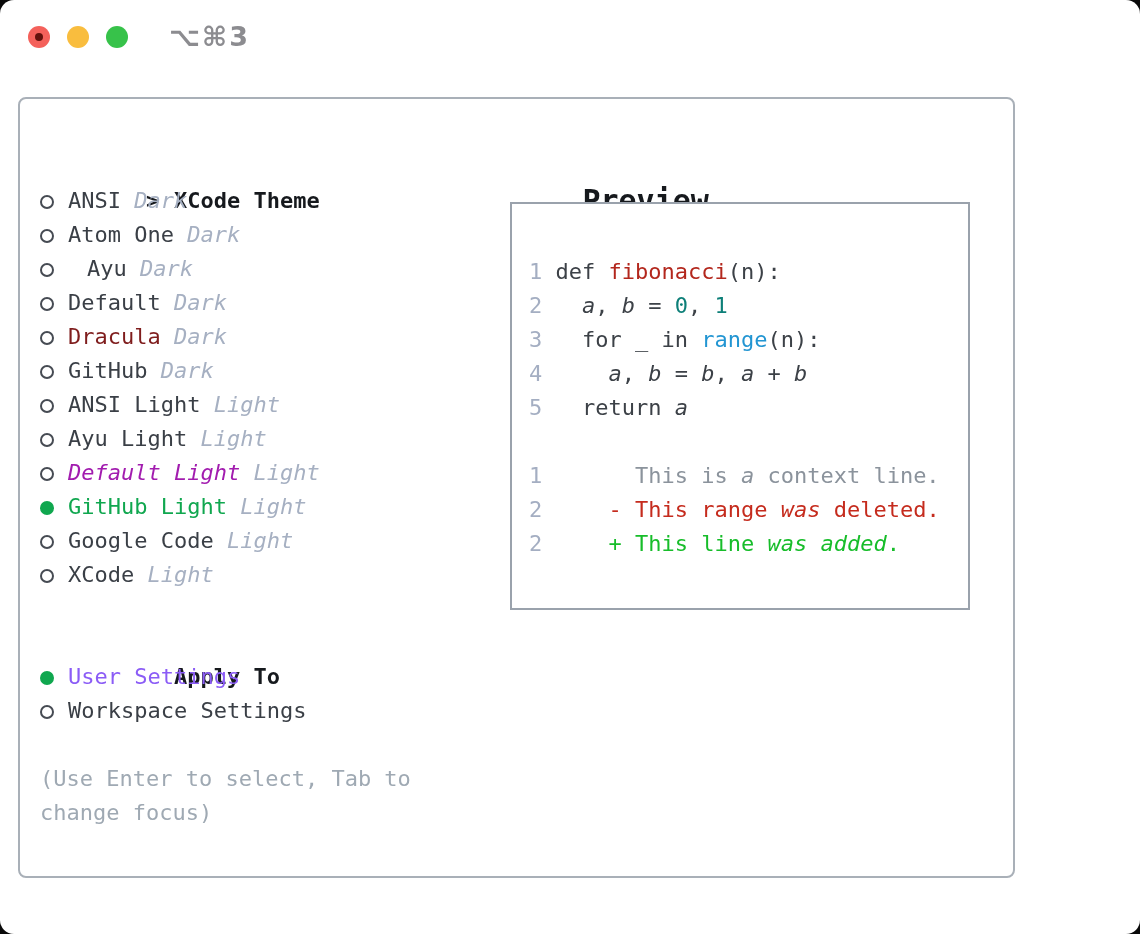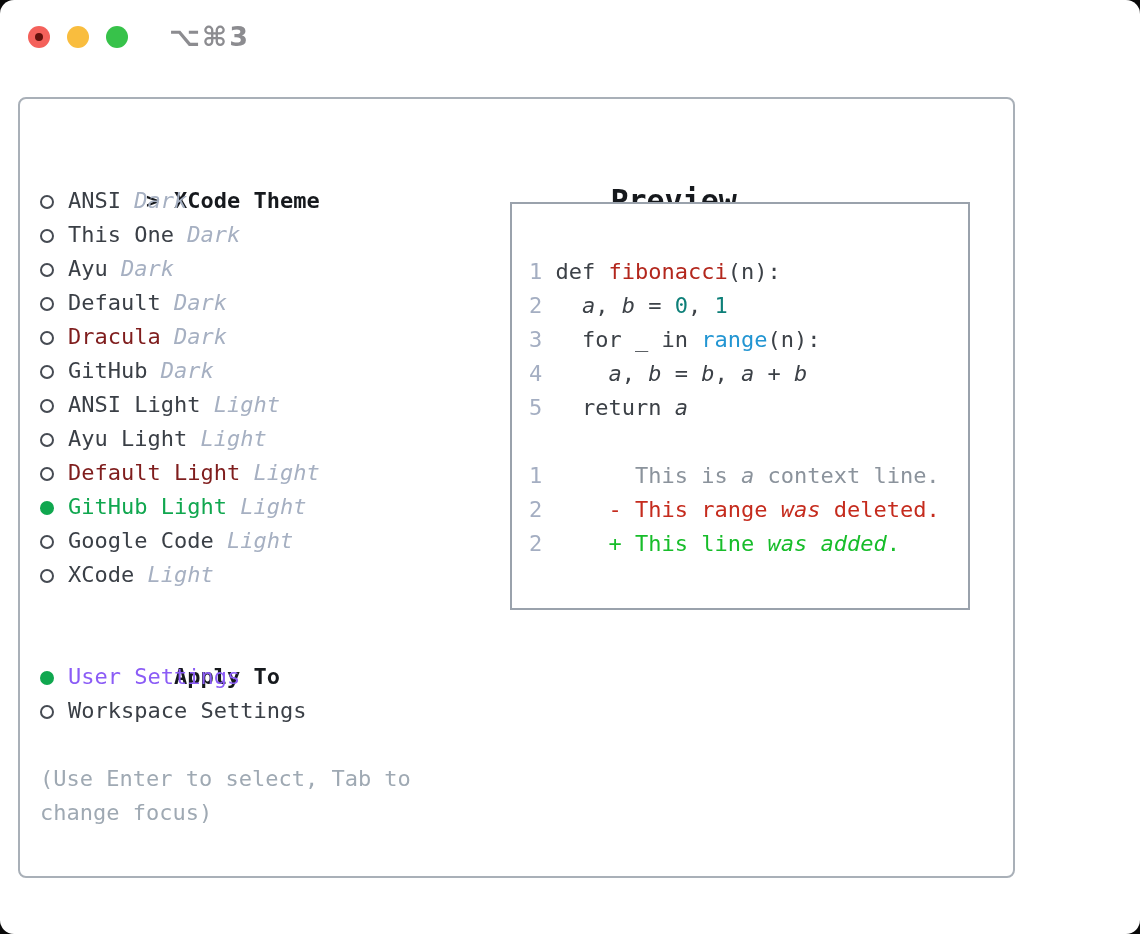--- a/index.html
+++ b/index.html
@@ -24,21 +24,21 @@
   .line{height:34px;line-height:34px;white-space:pre;}
   .cell{display:inline-block;width:28px;}
   .hdr{font-weight:bold;}
   .radio{
     display:inline-block;width:14px;height:14px;border-radius:50%;
     border:2px solid #464b53;box-sizing:border-box;vertical-align:-1px;
   }
   .variant{font-style:italic;}
   .footer div{height:34px;line-height:34px;font-size:22px;white-space:pre;}
   
-  .preview-label{position:absolute;left:482px;top:51px;font-size:30px;}
+  .preview-label{position:absolute;left:454px;top:51px;font-size:30px;}
   .preview-box{
     position:absolute;left:490px;top:103px;width:460px;height:408px;
     border:2px solid #9aa2ac;box-sizing:border-box;background:#fff;
     padding:51px 0 0 17px;overflow:hidden;
   }
   .pline{height:34px;line-height:34px;white-space:pre;font-size:22px;}
 </style>
 </head>
 <body>
 
@@ -55,28 +55,28 @@
 
   <div class="panel" style="border-color: rgb(169, 176, 184);">
 
     <div class="left">
       <div class="line">
         <span class="cell hdr" style="color: rgb(22, 25, 29);">&gt;</span><span class="hdr" style="color: rgb(22, 25, 29);">XCode Theme</span>
       </div>
 
       <div id="theme-list">
           <div class="line"><span class="cell"><span class="radio" style="border-color: rgb(70, 75, 83);"></span></span><span style="color: rgb(58, 63, 70);">ANSI</span><span class="variant" style="color: rgb(166, 176, 194);"> Dark</span></div>
-          <div class="line"><span class="cell"><span class="radio" style="border-color: rgb(70, 75, 83);"></span></span><span style="color: rgb(58, 63, 70);">This One</span><span class="variant" style="color: rgb(166, 176, 194);"> Dark</span></div>
-          <div class="line"><span class="cell"><span class="radio" style="border-color: rgb(70, 75, 83);"></span></span><span style="color: rgb(58, 63, 70);">Ayu</span><span class="variant" style="color: rgb(166, 176, 194);"> Dark</span></div>
+          <div class="line"><span class="cell"><span class="radio" style="border-color: rgb(70, 75, 83);"></span></span><span style="color: rgb(58, 63, 70);">Atom One</span><span class="variant" style="color: rgb(166, 176, 194);"> Dark</span></div>
+          <div class="line"><span class="cell"><span class="radio" style="border-color: rgb(70, 75, 83);"></span></span><span style="color: rgb(58, 63, 70); margin-left: 19px;">Ayu</span><span class="variant" style="color: rgb(166, 176, 194);"> Dark</span></div>
           <div class="line"><span class="cell"><span class="radio" style="border-color: rgb(70, 75, 83);"></span></span><span style="color: rgb(58, 63, 70);">Default</span><span class="variant" style="color: rgb(166, 176, 194);"> Dark</span></div>
           <div class="line"><span class="cell"><span class="radio" style="border-color: rgb(70, 75, 83);"></span></span><span style="color: #7f1d1d;">Dracula</span><span class="variant" style="color: rgb(166, 176, 194);"> Dark</span></div>
           <div class="line"><span class="cell"><span class="radio" style="border-color: rgb(70, 75, 83);"></span></span><span style="color: rgb(58, 63, 70);">GitHub</span><span class="variant" style="color: rgb(166, 176, 194);"> Dark</span></div>
           <div class="line"><span class="cell"><span class="radio" style="border-color: rgb(70, 75, 83);"></span></span><span style="color: rgb(58, 63, 70);">ANSI Light</span><span class="variant" style="color: rgb(166, 176, 194);"> Light</span></div>
           <div class="line"><span class="cell"><span class="radio" style="border-color: rgb(70, 75, 83);"></span></span><span style="color: rgb(58, 63, 70);">Ayu Light</span><span class="variant" style="color: rgb(166, 176, 194);"> Light</span></div>
-          <div class="line"><span class="cell"><span class="radio" style="border-color: rgb(70, 75, 83);"></span></span><span style="color: #7f1d1d;">Default Light</span><span class="variant" style="color: rgb(166, 176, 194);"> Light</span></div>
+          <div class="line"><span class="cell"><span class="radio" style="border-color: rgb(70, 75, 83);"></span></span><span style="color: #a21caf; font-style: italic;">Default Light</span><span class="variant" style="color: rgb(166, 176, 194);"> Light</span></div>
           <div class="line"><span class="cell"><span class="radio" style="background: rgb(16, 167, 79); border-color: rgb(16, 167, 79);"></span></span><span style="color: rgb(16, 167, 79);">GitHub Light</span><span class="variant" style="color: rgb(166, 176, 194);"> Light</span></div>
           <div class="line"><span class="cell"><span class="radio" style="border-color: rgb(70, 75, 83);"></span></span><span style="color: rgb(58, 63, 70);">Google Code</span><span class="variant" style="color: rgb(166, 176, 194);"> Light</span></div>
           <div class="line"><span class="cell"><span class="radio" style="border-color: rgb(70, 75, 83);"></span></span><span style="color: rgb(58, 63, 70);">XCode</span><span class="variant" style="color: rgb(166, 176, 194);"> Light</span></div>
         </div>
 
       <div class="line"> </div>
 
       <div class="line">
         <span class="cell"></span><span class="hdr" style="color: rgb(22, 25, 29);">Apply To</span>
       </div>

